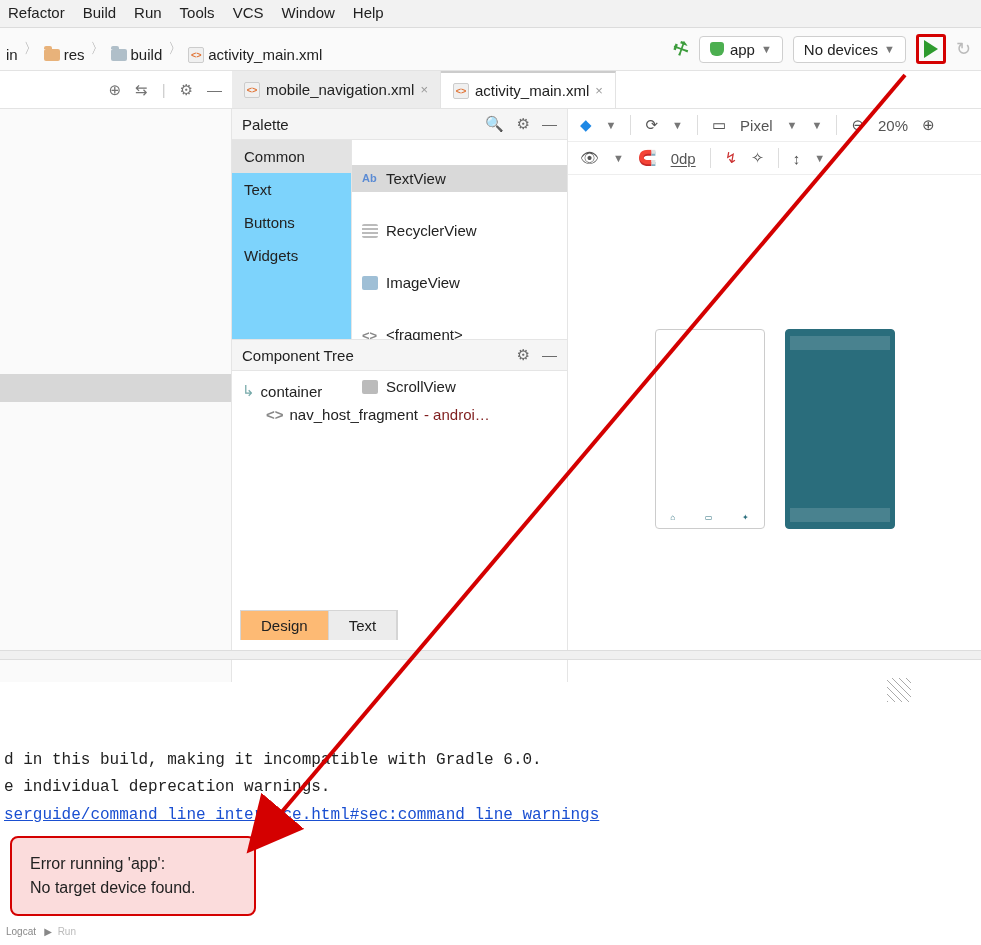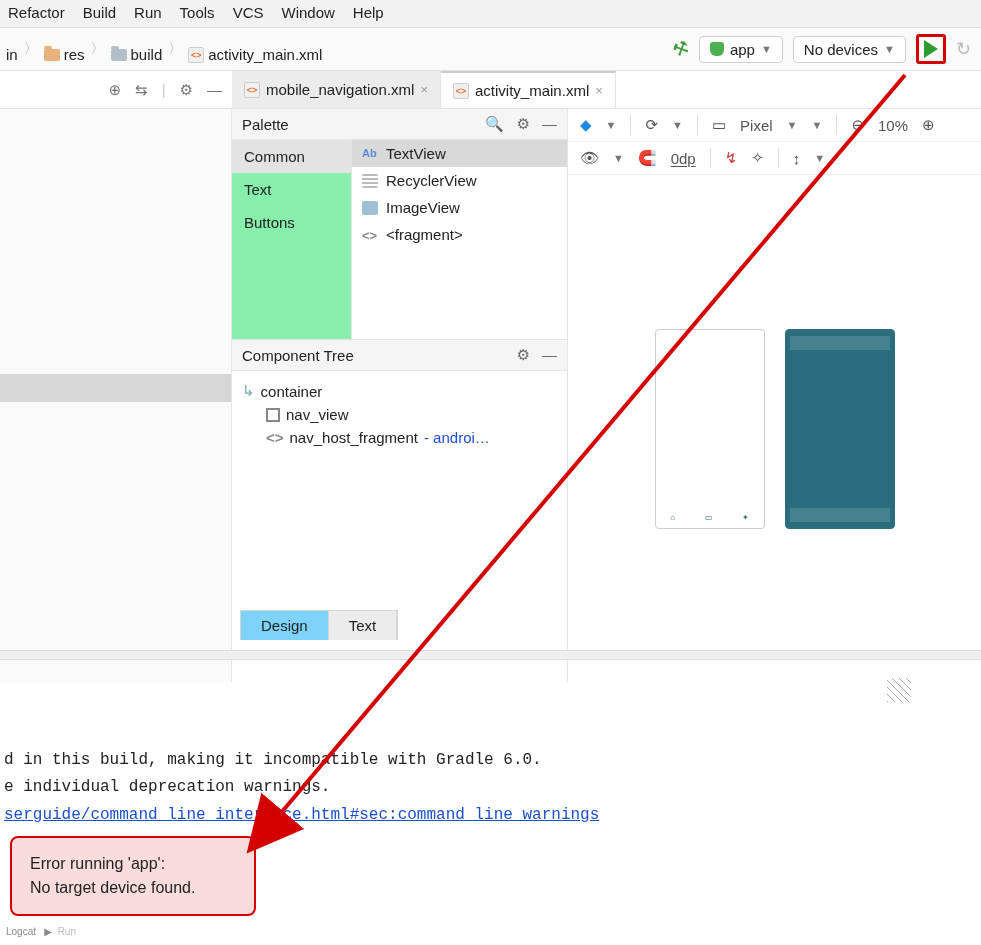--- a/index.html
+++ b/index.html
@@ -116,43 +116,43 @@
     display:flex; align-items:center; justify-content:space-between;
     padding:6px 10px; border-bottom:1px solid #e5e5e5;
     background:#f5f5f5;
   }
   .pane-header .tools { display:flex; gap:12px; color:#6b6b6b; }
   .pane-header .tools span { cursor:pointer; }
 
   
   .palette-body { display:flex; height:200px; border-bottom:1px solid #e5e5e5; }
   .palette-cats {
-    width:120px; background:#86efac; border-right:1px solid #e5e5e5;
+    width:120px; background:#7dd3fc; border-right:1px solid #e5e5e5;
     display:flex; flex-direction:column;
   }
   .palette-cats div {
     padding:8px 12px; cursor:pointer;
   }
   .palette-cats div.sel { background:#e3e3e3; }
   .palette-items { flex:1; display:flex; flex-direction:column; }
   .palette-items .pi {
-    display:flex; align-items:center; gap:8px; padding:5px 10px; cursor:grab;
+    display:flex; align-items:center; gap:8px; padding:5px 10px; cursor:grab;margin-top:25px;
   }
   .palette-items .pi.sel { background:#d9d9d9; }
   .pi-icon {
     width:16px; height:14px; background:#bbb; border-radius:2px;
     display:inline-block; flex:none;
   }
   .pi-icon.txt { background:none; color:#5b8bd4; font-weight:bold; font-size:11px; }
   .pi-icon.frag { background:none; color:#888; font-weight:bold; font-size:13px; }
 
   
   .tree-body { padding:8px 10px; font-size:15px; }
   .tree-row { display:flex; align-items:center; gap:6px; padding:3px 0; }
-  .tree-row .hint { color:#1d4ed8; }
+  .tree-row .hint { color:#7f1d1d; }
   .tree-indent-1 { padding-left:24px; }
 
   
   .preview-tb {
     display:flex; align-items:center; gap:14px; padding:6px 12px;
     border-bottom:1px solid #eee; color:#555;
   }
   .preview-tb .sep { width:1px; height:20px; background:#ddd; }
   .preview-tb .lbl { text-decoration: underline; text-underline-offset:2px; }
 
@@ -184,21 +184,21 @@
 
   
   .bottom-tabs {
     position:absolute; left:240px; top:610px;
     display:flex; border:1px solid #d5d5d5; border-bottom:none;
     background:#ececec;
   }
   .bottom-tabs div {
     padding:6px 20px; cursor:pointer; border-right:1px solid #d5d5d5;
   }
-  .bottom-tabs div.active { background:#7dd3fc; }
+  .bottom-tabs div.active { background:#fdba74; }
 
   .hsep {
     position:absolute; left:0; right:0; top:650px; height:10px;
     background:#f0f0f0; border-top:1px solid #ddd; border-bottom:1px solid #ddd;
   }
 
   
   .console {
     position:absolute; left:0; right:0; top:720px;
     font-family: Consolas, "Courier New", monospace;
@@ -316,56 +316,57 @@
         <span>🔍</span>
         <span>⚙</span>
         <span>—</span>
       </div>
     </div>
     <div class="palette-body">
       <div class="palette-cats">
         <div class="sel">Common</div>
         <div>Text</div>
         <div>Buttons</div>
+        <div>Widgets</div>
       </div>
       <div class="palette-items">
         <div class="pi sel">
           <span class="pi-icon txt">Ab</span>
           <span>TextView</span>
         </div>
         <div class="pi">
           <span class="pi-icon" style="background:repeating-linear-gradient(#bbb 0 2px,#fff 2px 4px)"></span>
           <span>RecyclerView</span>
         </div>
         <div class="pi">
           <span class="pi-icon" style="background:#9fbfd6"></span>
           <span>ImageView</span>
         </div>
         <div class="pi">
           <span class="pi-icon frag">&lt;&gt;</span>
           <span>&lt;fragment&gt;</span>
         </div>
+        <div class="pi">
+          <span class="pi-icon"></span>
+          <span>ScrollView</span>
+        </div>
       </div>
     </div>
 
     <div class="pane-header">
       <span>Component Tree</span>
       <div class="tools">
         <span>⚙</span>
         <span>—</span>
       </div>
     </div>
     <div class="tree-body">
       <div class="tree-row">
         <span style="color:#7aa;">↳</span>
         <span>container</span>
-      </div>
-      <div class="tree-row tree-indent-1">
-        <span style="width:14px;height:14px;border:2px solid #888;display:inline-block"></span>
-        <span>nav_view</span>
       </div>
       <div class="tree-row tree-indent-1">
         <span style="color:#888;font-weight:bold">&lt;&gt;</span>
         <span>nav_host_fragment</span>
         <span class="hint">- androi…</span>
       </div>
     </div>
   </div>
 
   <div class="preview-pane">
@@ -375,21 +376,21 @@
       <span class="sep"></span>
       <span>⟳</span>
         <span style="color:#777;font-size:11px">▼</span>
       <span class="sep"></span>
       <span>▭</span>
       <span>Pixel</span>
         <span style="color:#777;font-size:11px">▼</span>
       <span style="color:#777;font-size:11px">▼</span>
       <span class="sep"></span>
       <span>⊖</span>
-      <span>10%</span>
+      <span>20%</span>
       <span>⊕</span>
     </div>
     <div class="preview-tb">
       <span>👁</span>
         <span style="color:#777;font-size:11px">▼</span>
       <span>🧲</span>
       <span class="lbl">0dp</span>
       <span class="sep"></span>
       <span style="color:#c33">↯</span>
       <span>✧</span>

